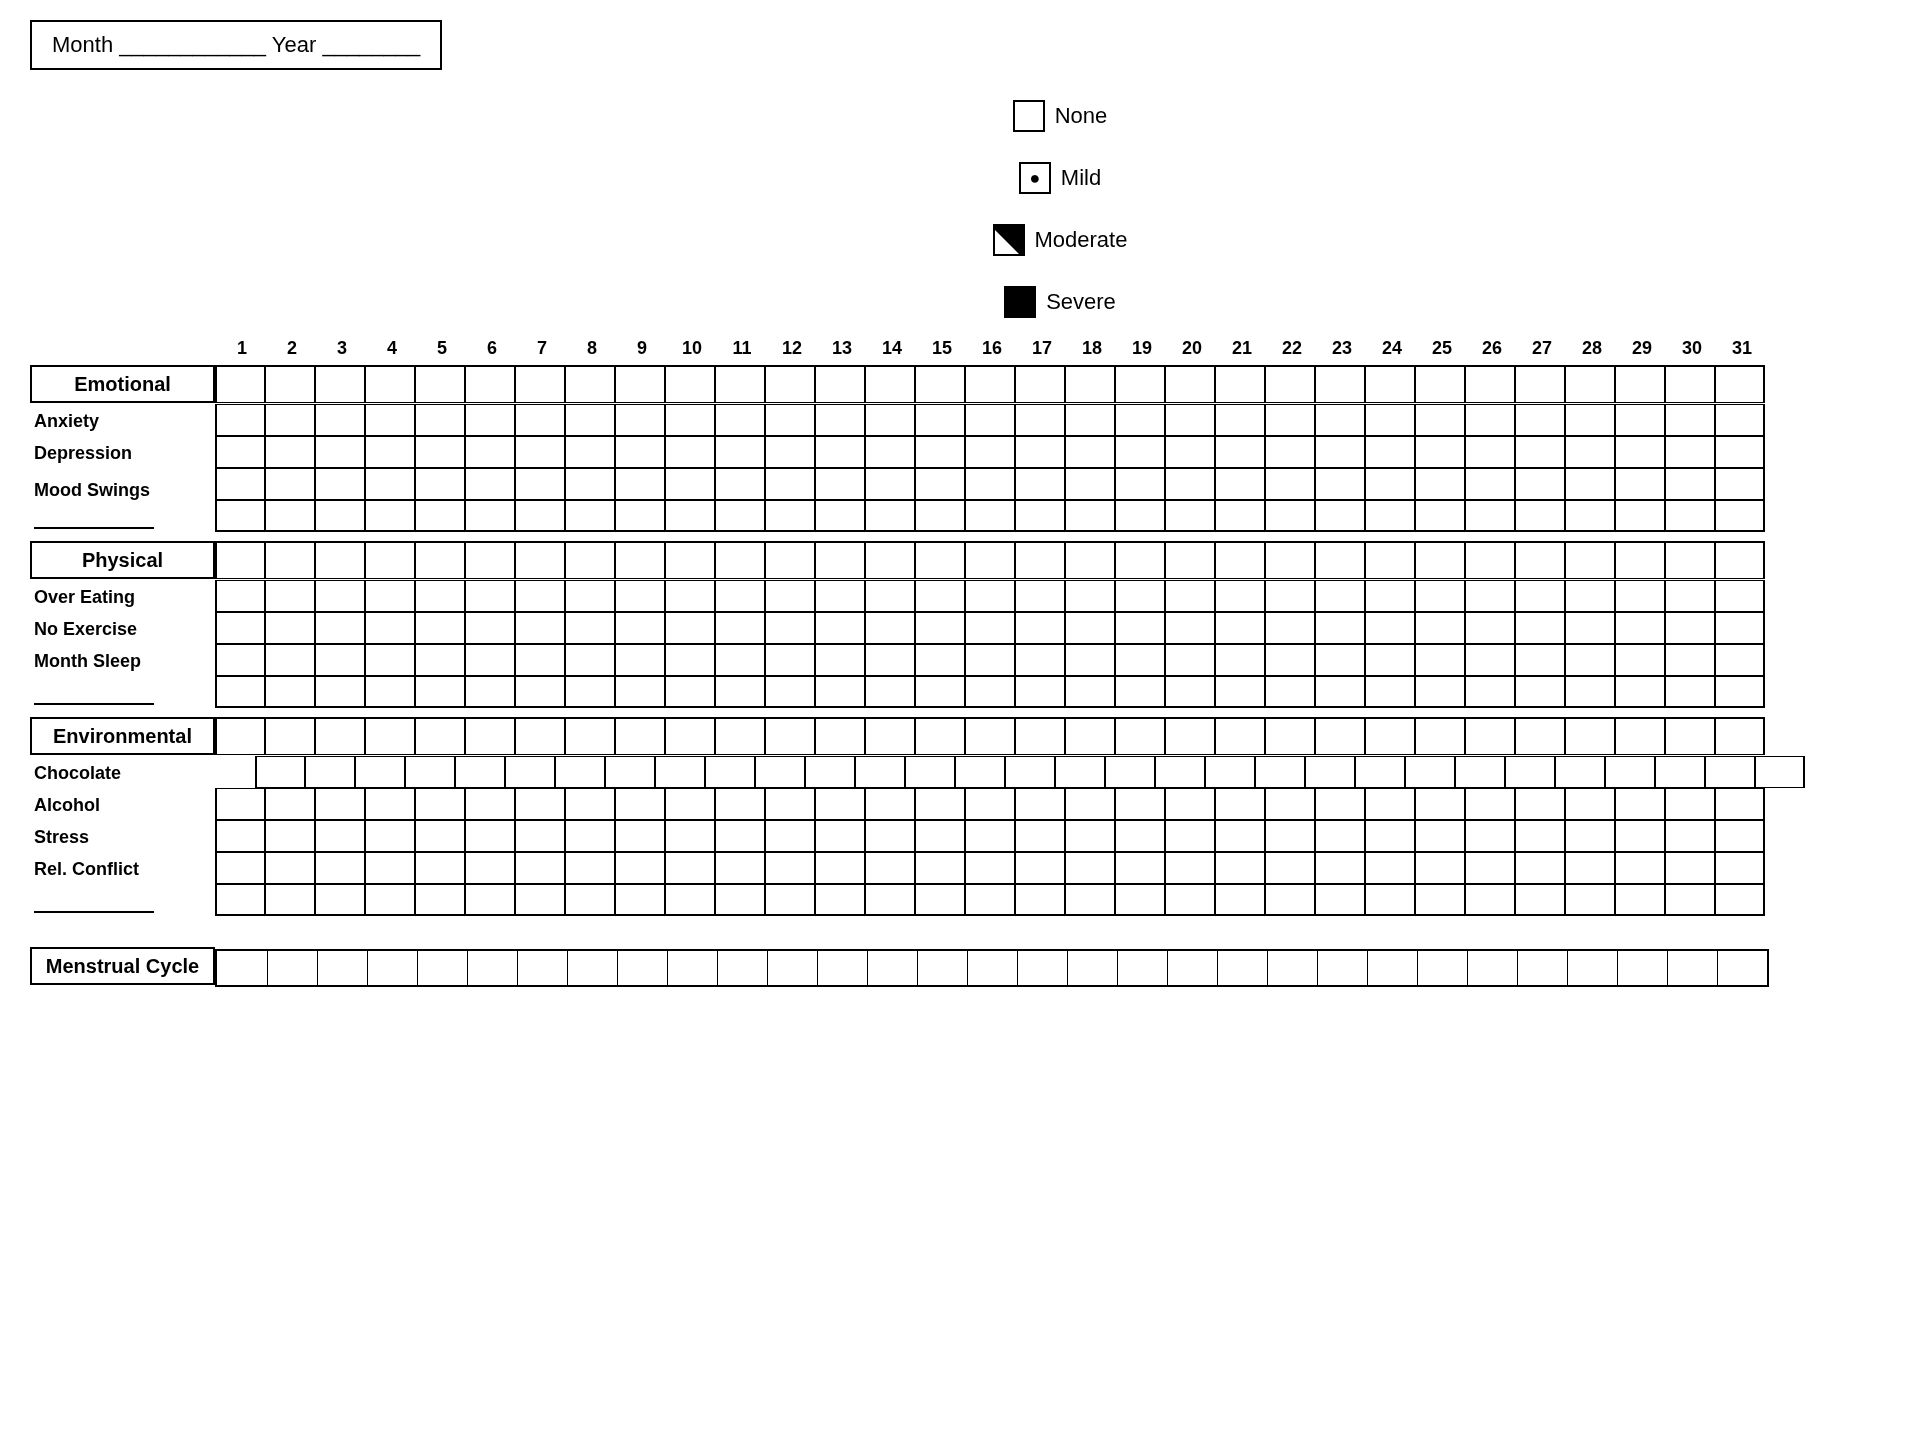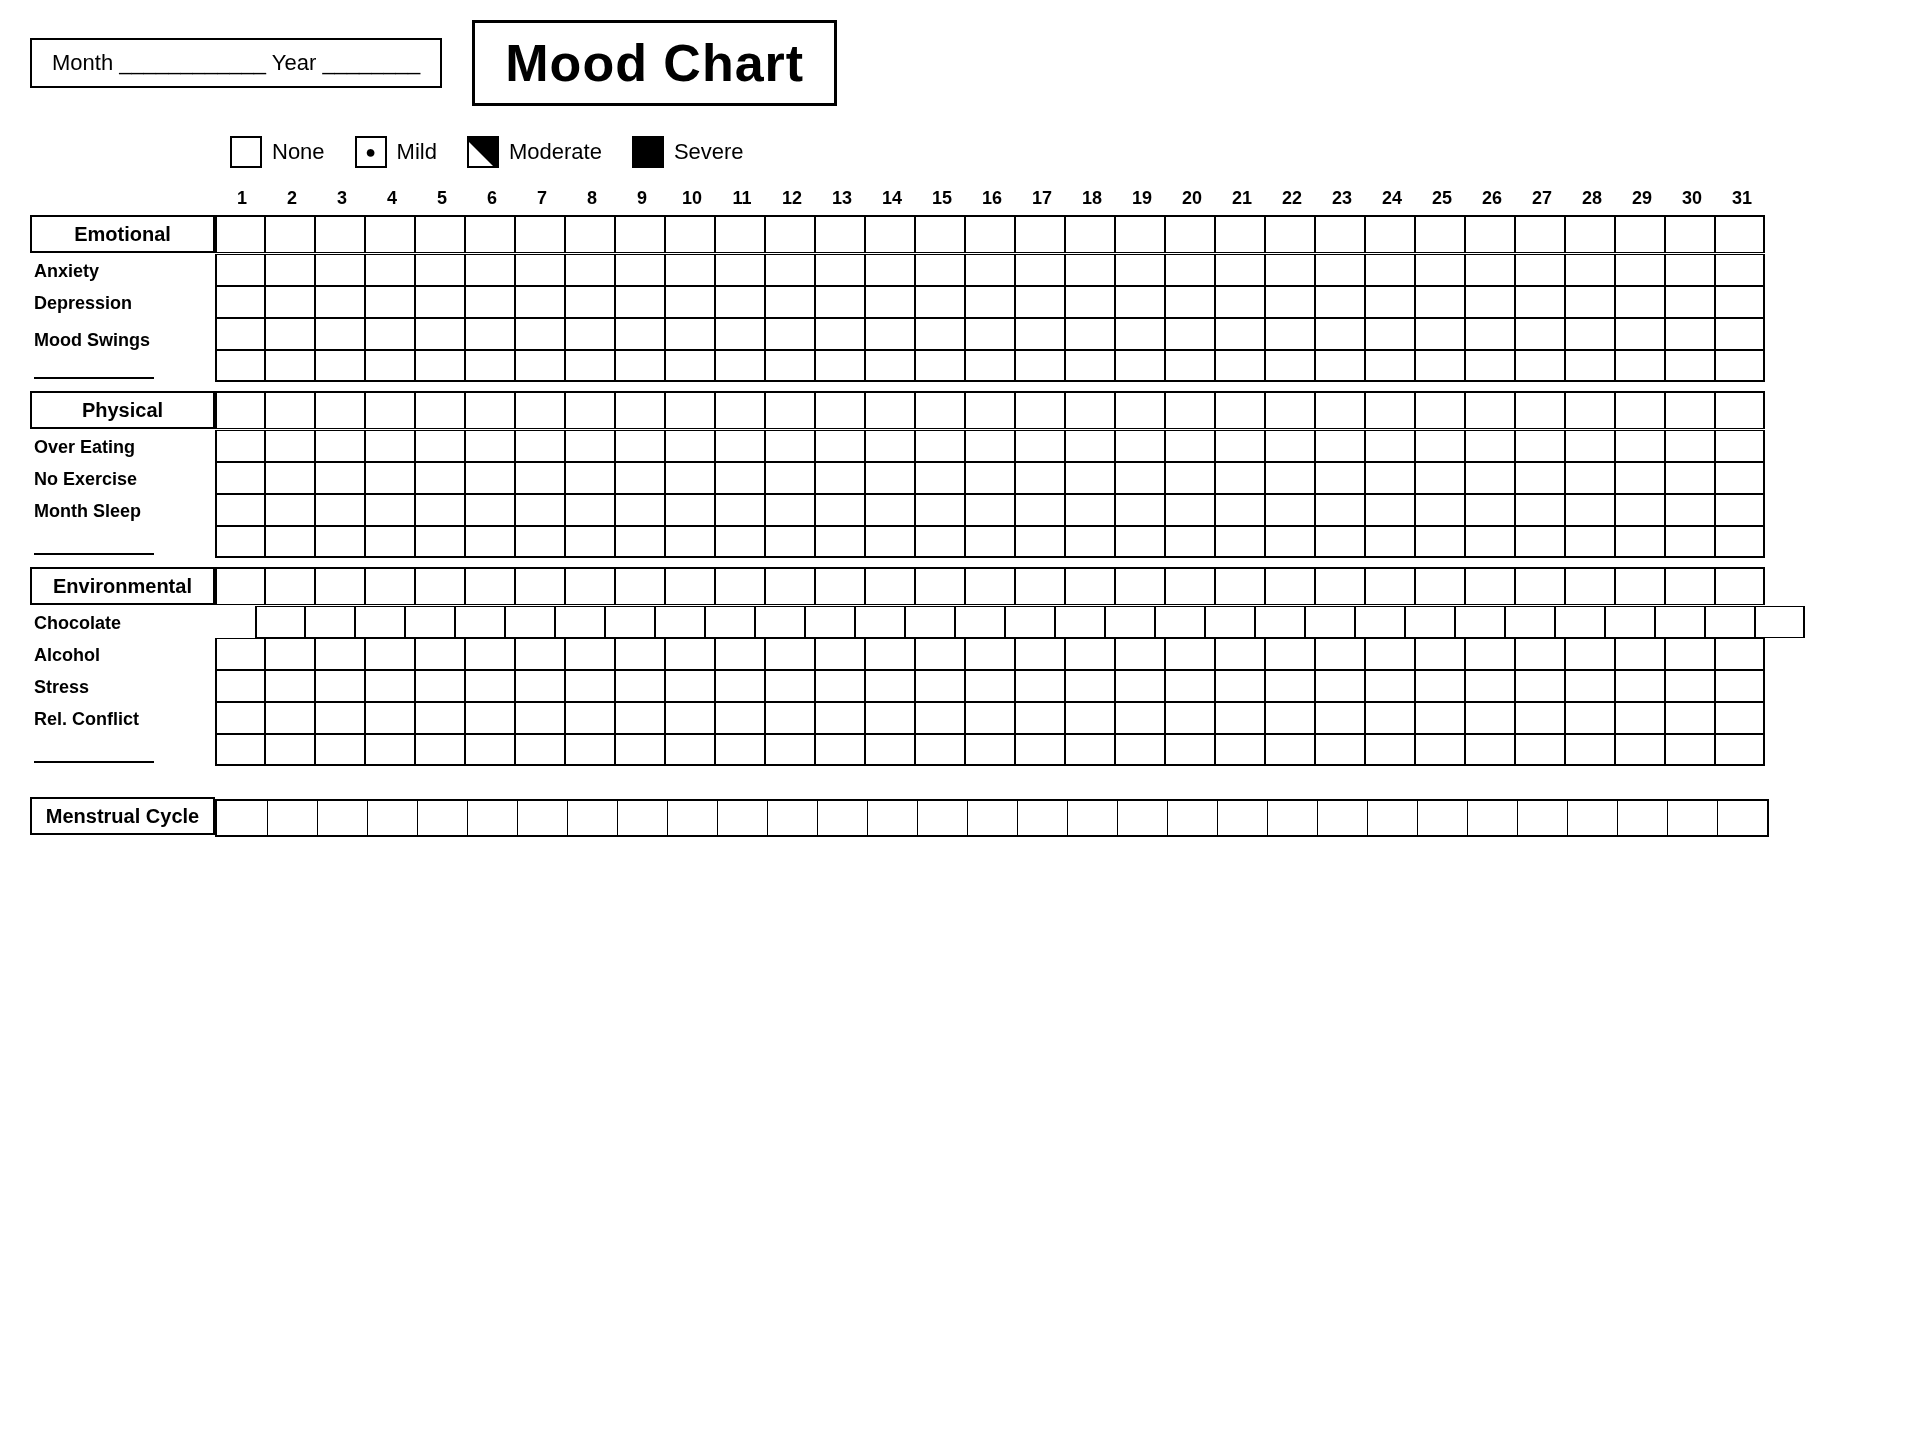--- a/index.html
+++ b/index.html
@@ -39,20 +39,21 @@
     }
 
     
     .legend {
       display: flex;
       align-items: center;
       gap: 30px;
       margin-left: 200px;
       margin-bottom: 20px;
       font-size: 22px;
+      flex-direction: column;
     }
     .legend-item {
       display: flex;
       align-items: center;
       gap: 10px;
     }
     .legend-box-none {
       width: 32px;
       height: 32px;
       border: 2px solid #000;
@@ -128,21 +129,20 @@
 
 <div class="page">
 
   <div class="header">
     <div class="month-year-box">
       <span>Month</span>
       <span> ____________ </span>
       <span>Year</span>
       <span> ________ </span>
     </div>
-    <div class="mood-chart-title">Mood Chart</div>
   </div>
 
   <div class="legend">
     <div class="legend-item">
       <div class="legend-box-none"></div>
       <span>None</span>
     </div>
     <div class="legend-item">
       <div class="legend-box-mild">●</div>
       <span>Mild</span>

